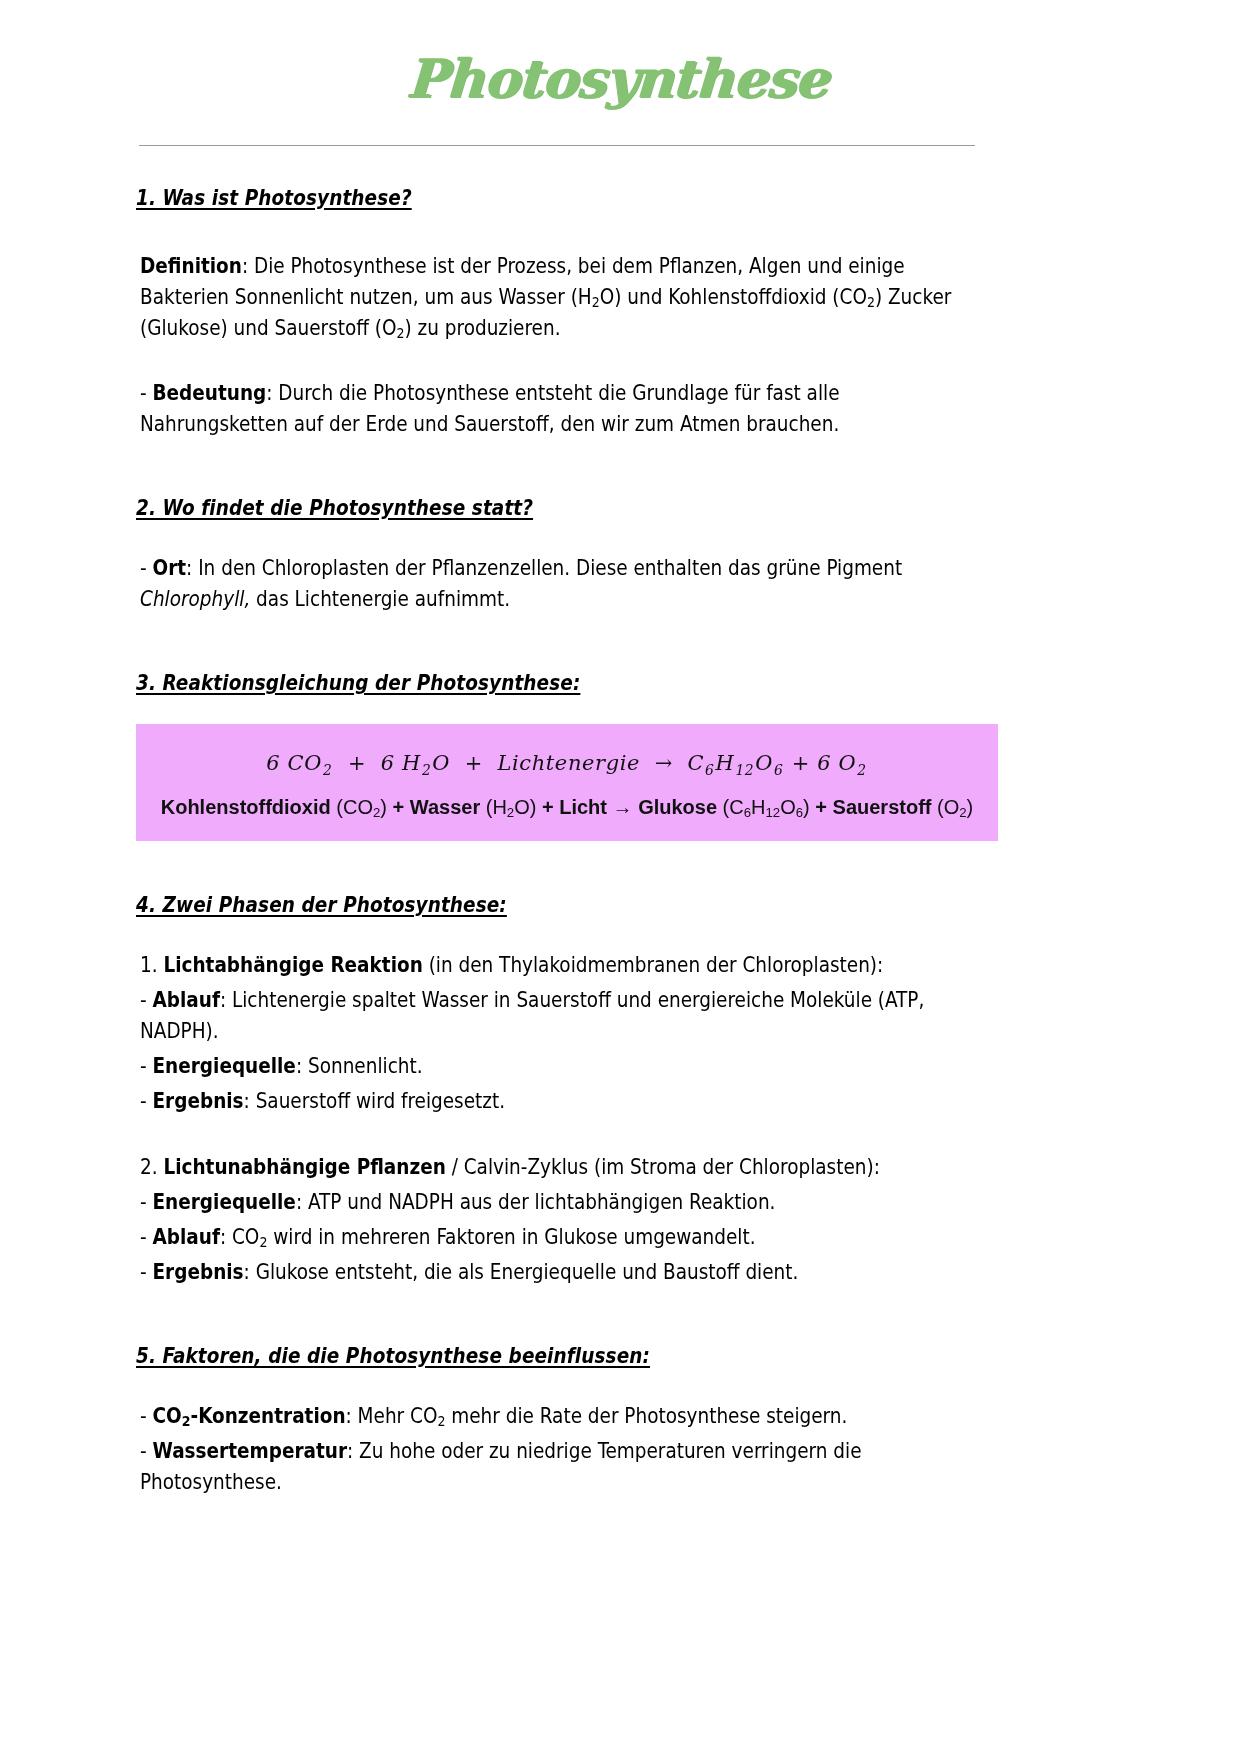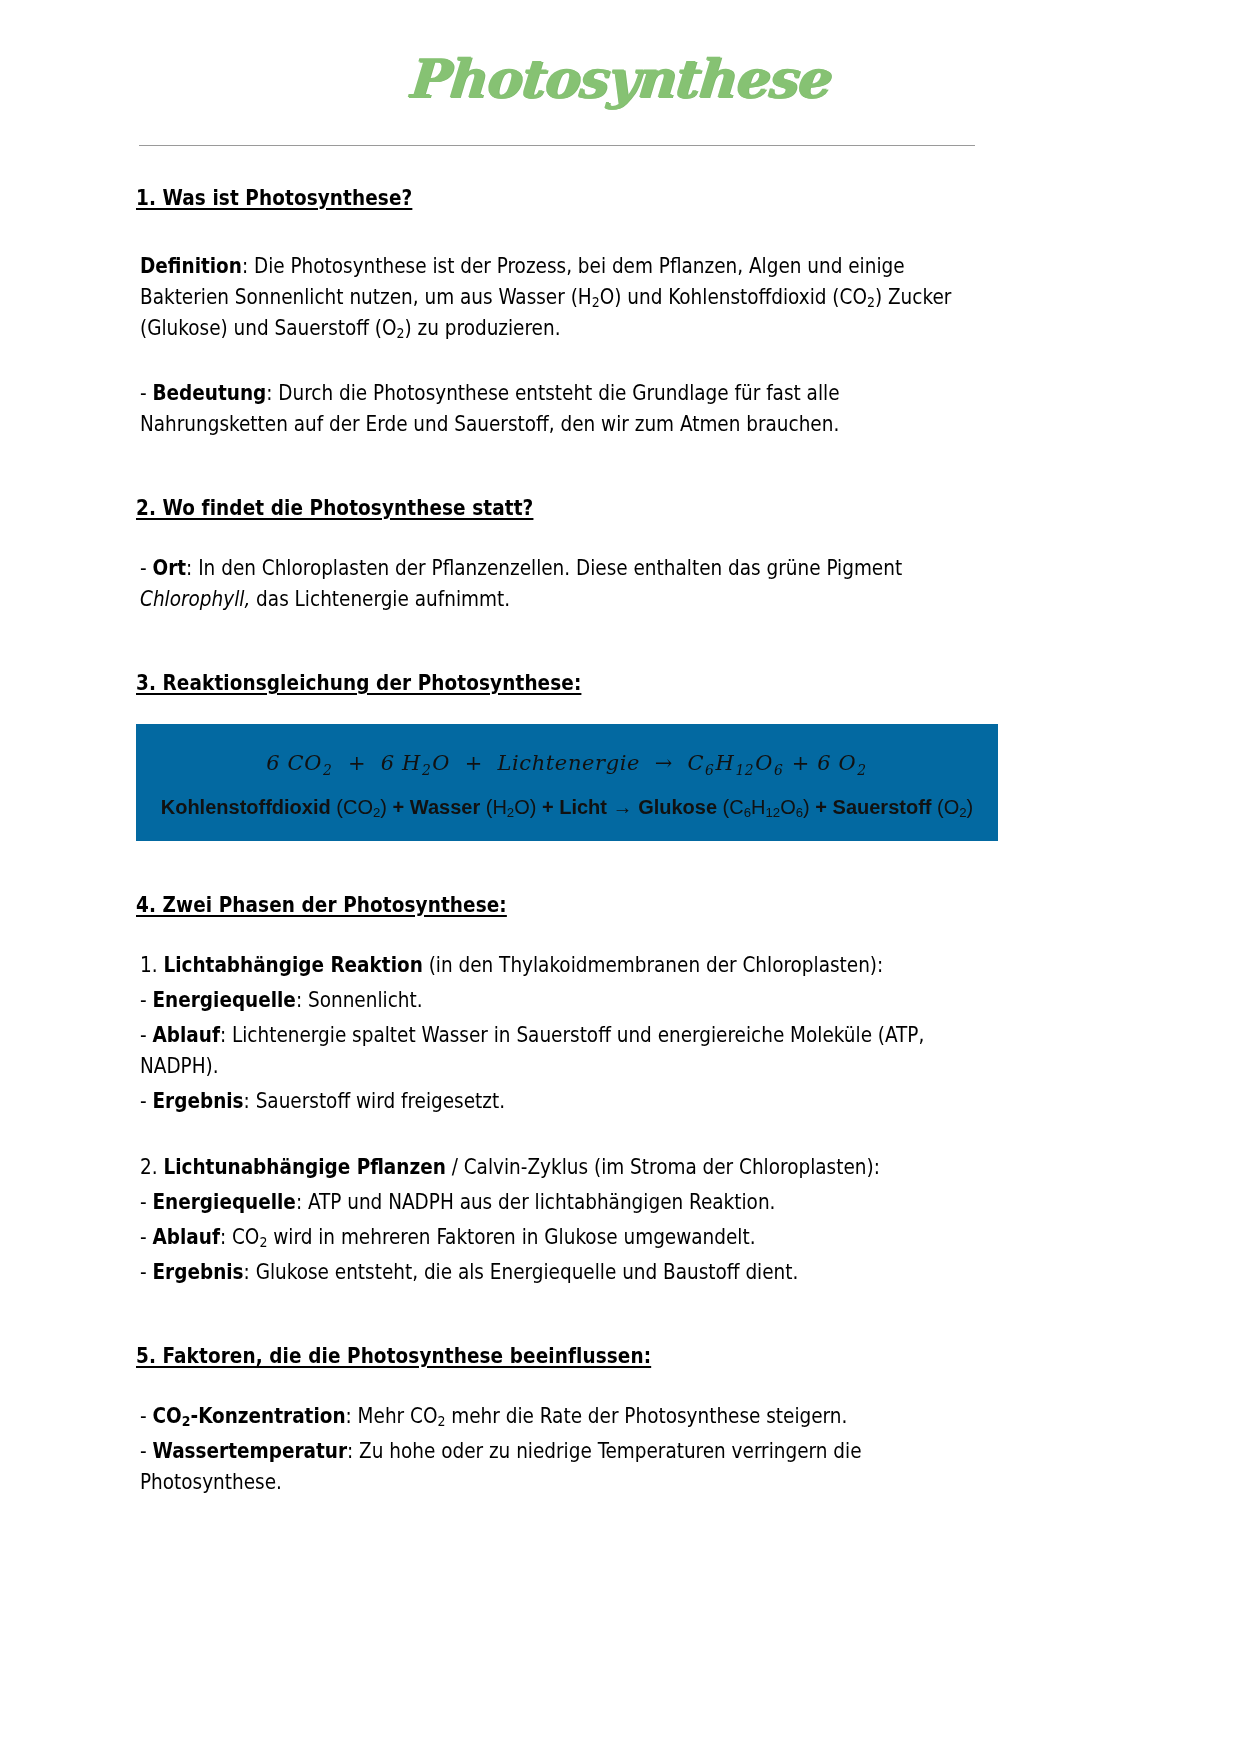--- a/index.html
+++ b/index.html
@@ -66,20 +66,21 @@
 
   h2.section-heading {
     font-size: 20.5px;
     font-weight: 700;
     text-decoration: underline;
     text-underline-offset: 3px;
     margin: 0;
     padding: 0;
     line-height: 1.4;
     letter-spacing: 0.1px;
+    font-style: italic;
   }
 
   p.para {
     margin: 4px;
     padding: 0;
     line-height: 1.52;
   }
 
   .sp-lg { height: 34px; }
   .sp-md { height: 26px; }
@@ -90,21 +91,21 @@
 
   sub {
     font-size: 0.68em;
     vertical-align: baseline;
     position: relative;
     bottom: -0.22em;
   }
 
   
   .eq-box {
-    background: #0369a1;
+    background: #f0abfc;
     width: 862px;
     margin-top: 26px;
     padding: 18px 0 20px 0;
     box-sizing: border-box;
   }
   .eq-math {
     text-align: center;
     font-family: "DejaVu Serif", "Liberation Serif", serif;
     font-style: italic;
     font-size: 21px;
@@ -176,23 +177,23 @@
     </div>
 
     <div class="sp-sec"></div>
 
     <h2 class="section-heading">4. Zwei Phasen der Photosynthese:</h2>
 
     <div class="sp-md"></div>
 
     <p class="para li-1"><span>1. </span><b>Lichtabhängige Reaktion</b><span> (in den Thylakoidmembranen der Chloroplasten):</span></p>
 
+    <p class="para li-2"><span>- </span><b>Ablauf</b><span>: Lichtenergie spaltet Wasser in Sauerstoff und energiereiche Moleküle (ATP, NADPH).</span></p>
+
     <p class="para li-2"><span>- </span><b>Energiequelle</b><span>: Sonnenlicht.</span></p>
-
-    <p class="para li-2"><span>- </span><b>Ablauf</b><span>: Lichtenergie spaltet Wasser in Sauerstoff und energiereiche Moleküle (ATP, NADPH).</span></p>
 
     <p class="para li-2"><span>- </span><b>Ergebnis</b><span>: Sauerstoff wird freigesetzt.</span></p>
 
     <div class="sp-md"></div>
 
     <p class="para li-1"><span>2. </span><b>Lichtunabhängige Pflanzen</b><span> / Calvin-Zyklus (im Stroma der Chloroplasten):</span></p>
 
     <p class="para li-2"><span>- </span><b>Energiequelle</b><span>: ATP und NADPH aus der lichtabhängigen Reaktion.</span></p>
 
     <p class="para li-2"><span>- </span><b>Ablauf</b><span>: CO</span><sub>2</sub><span> wird in mehreren Faktoren in Glukose umgewandelt.</span></p>

